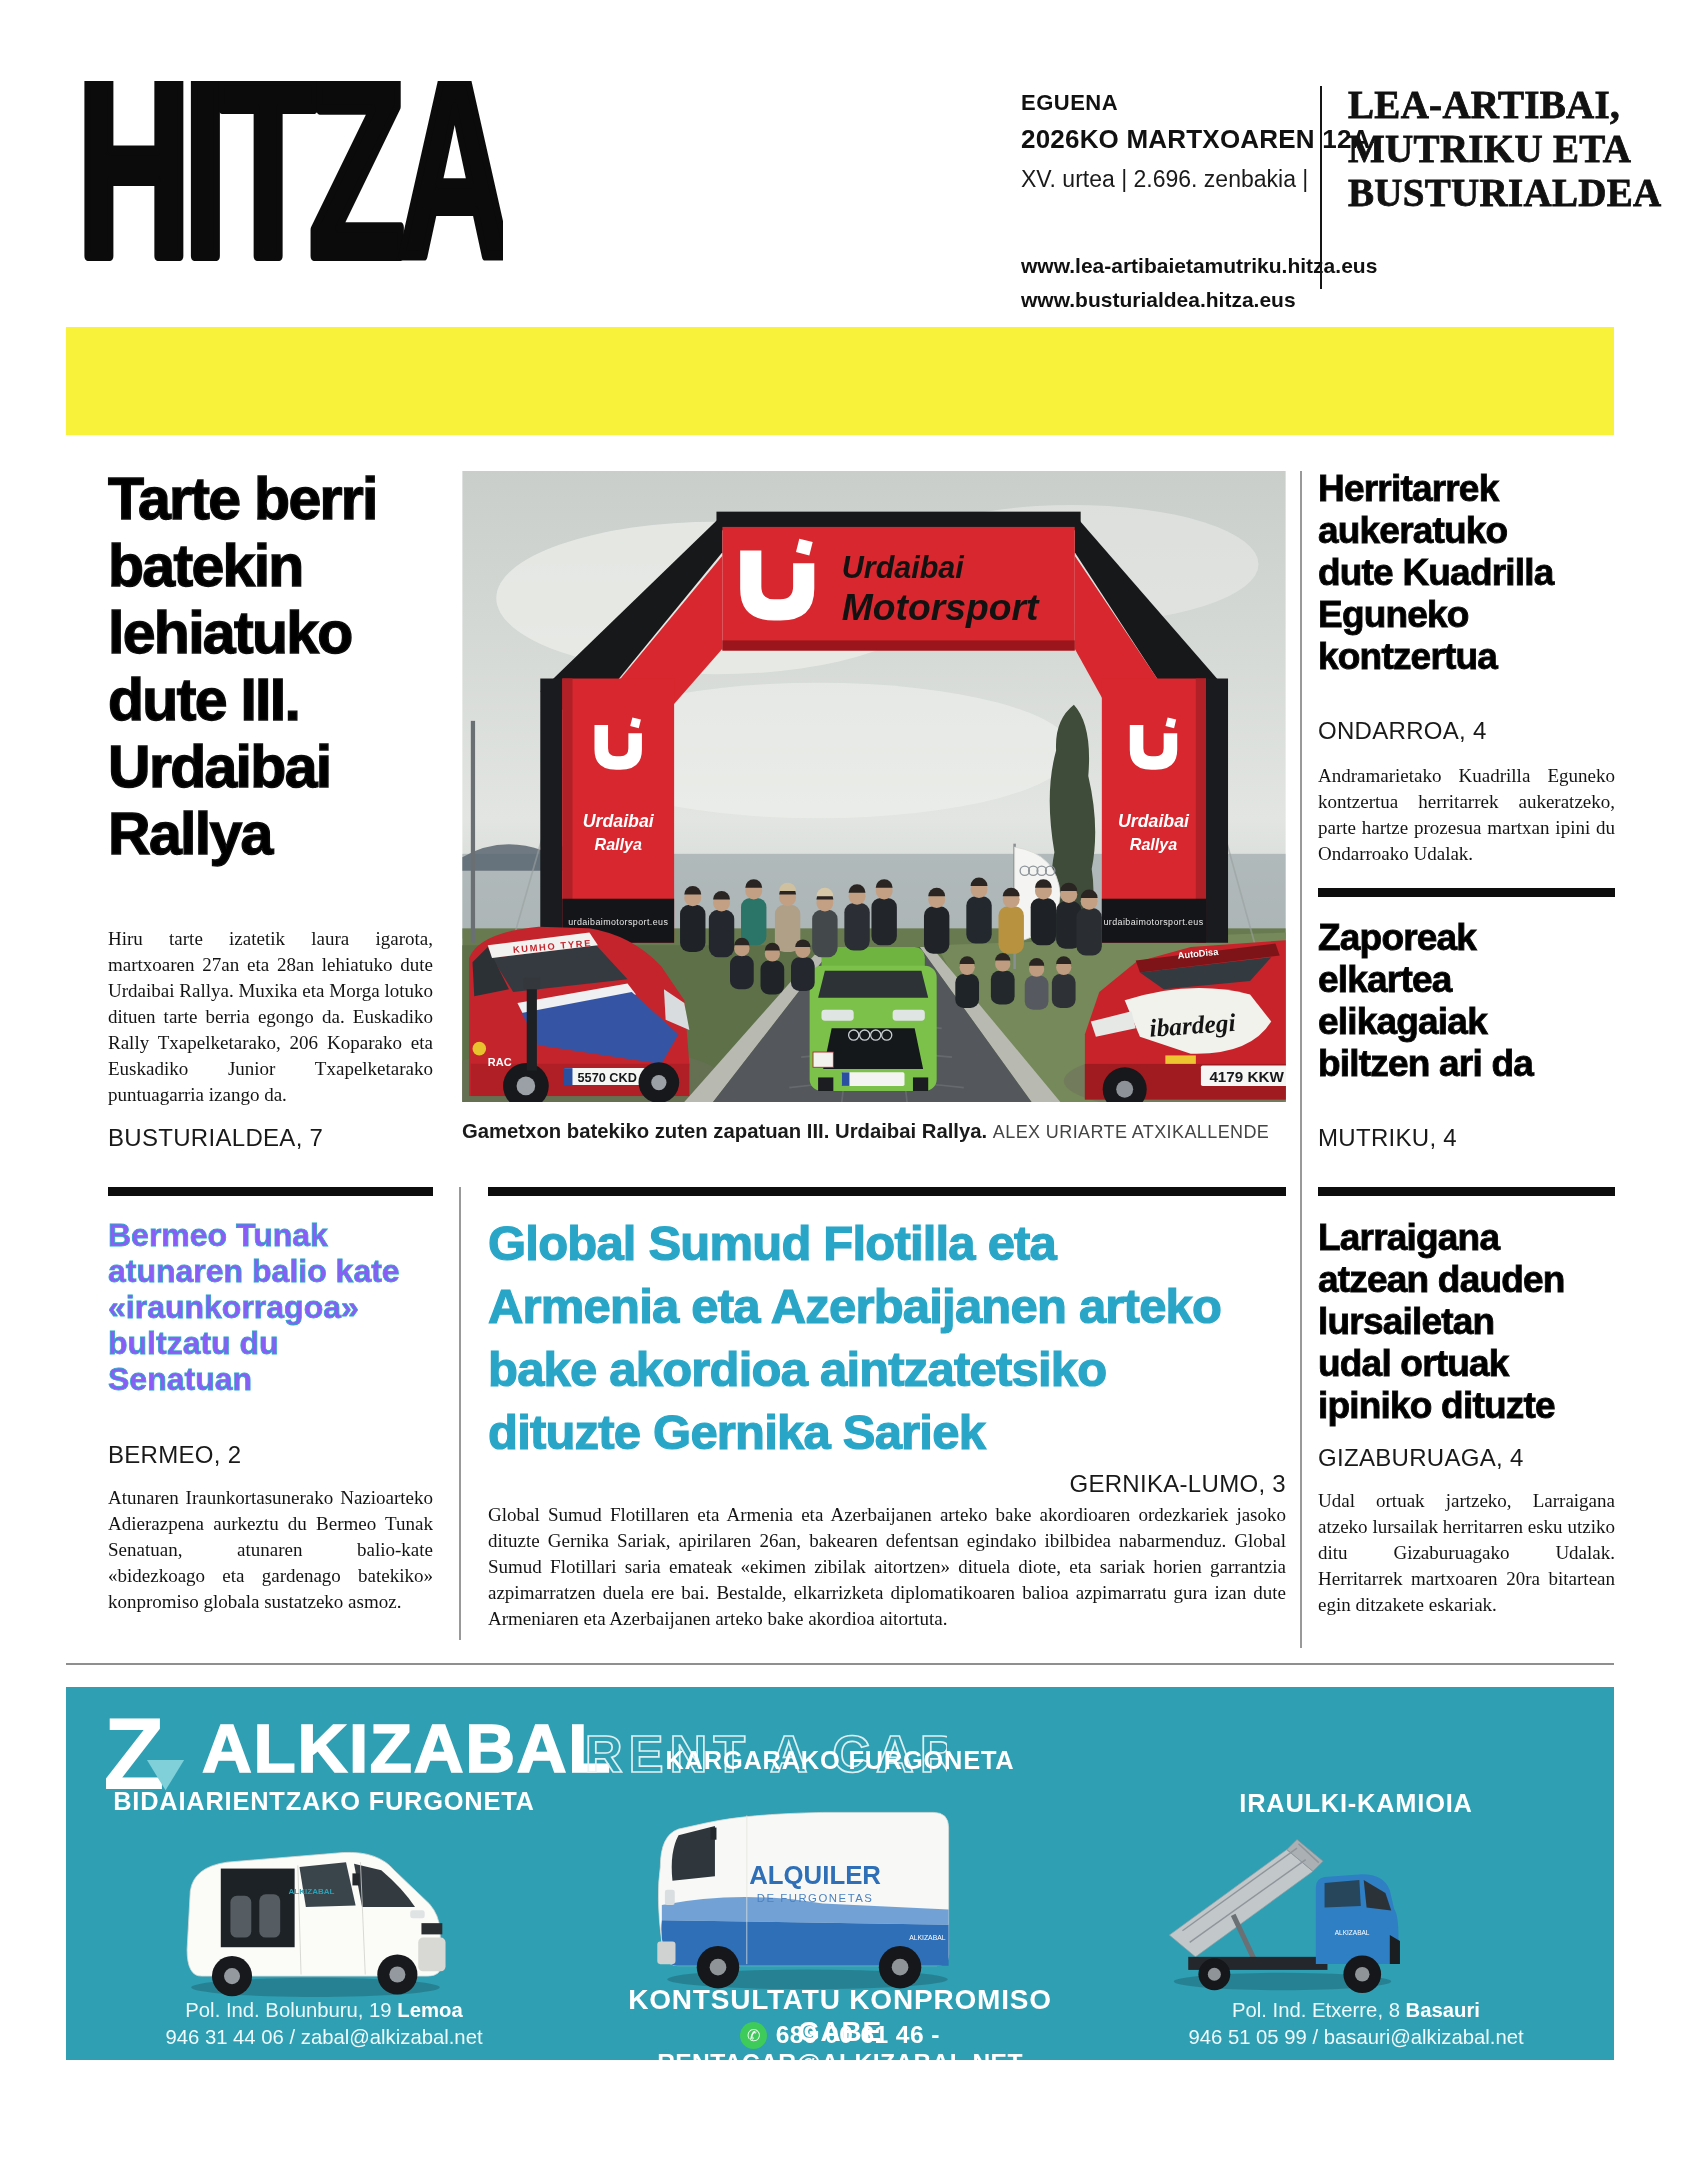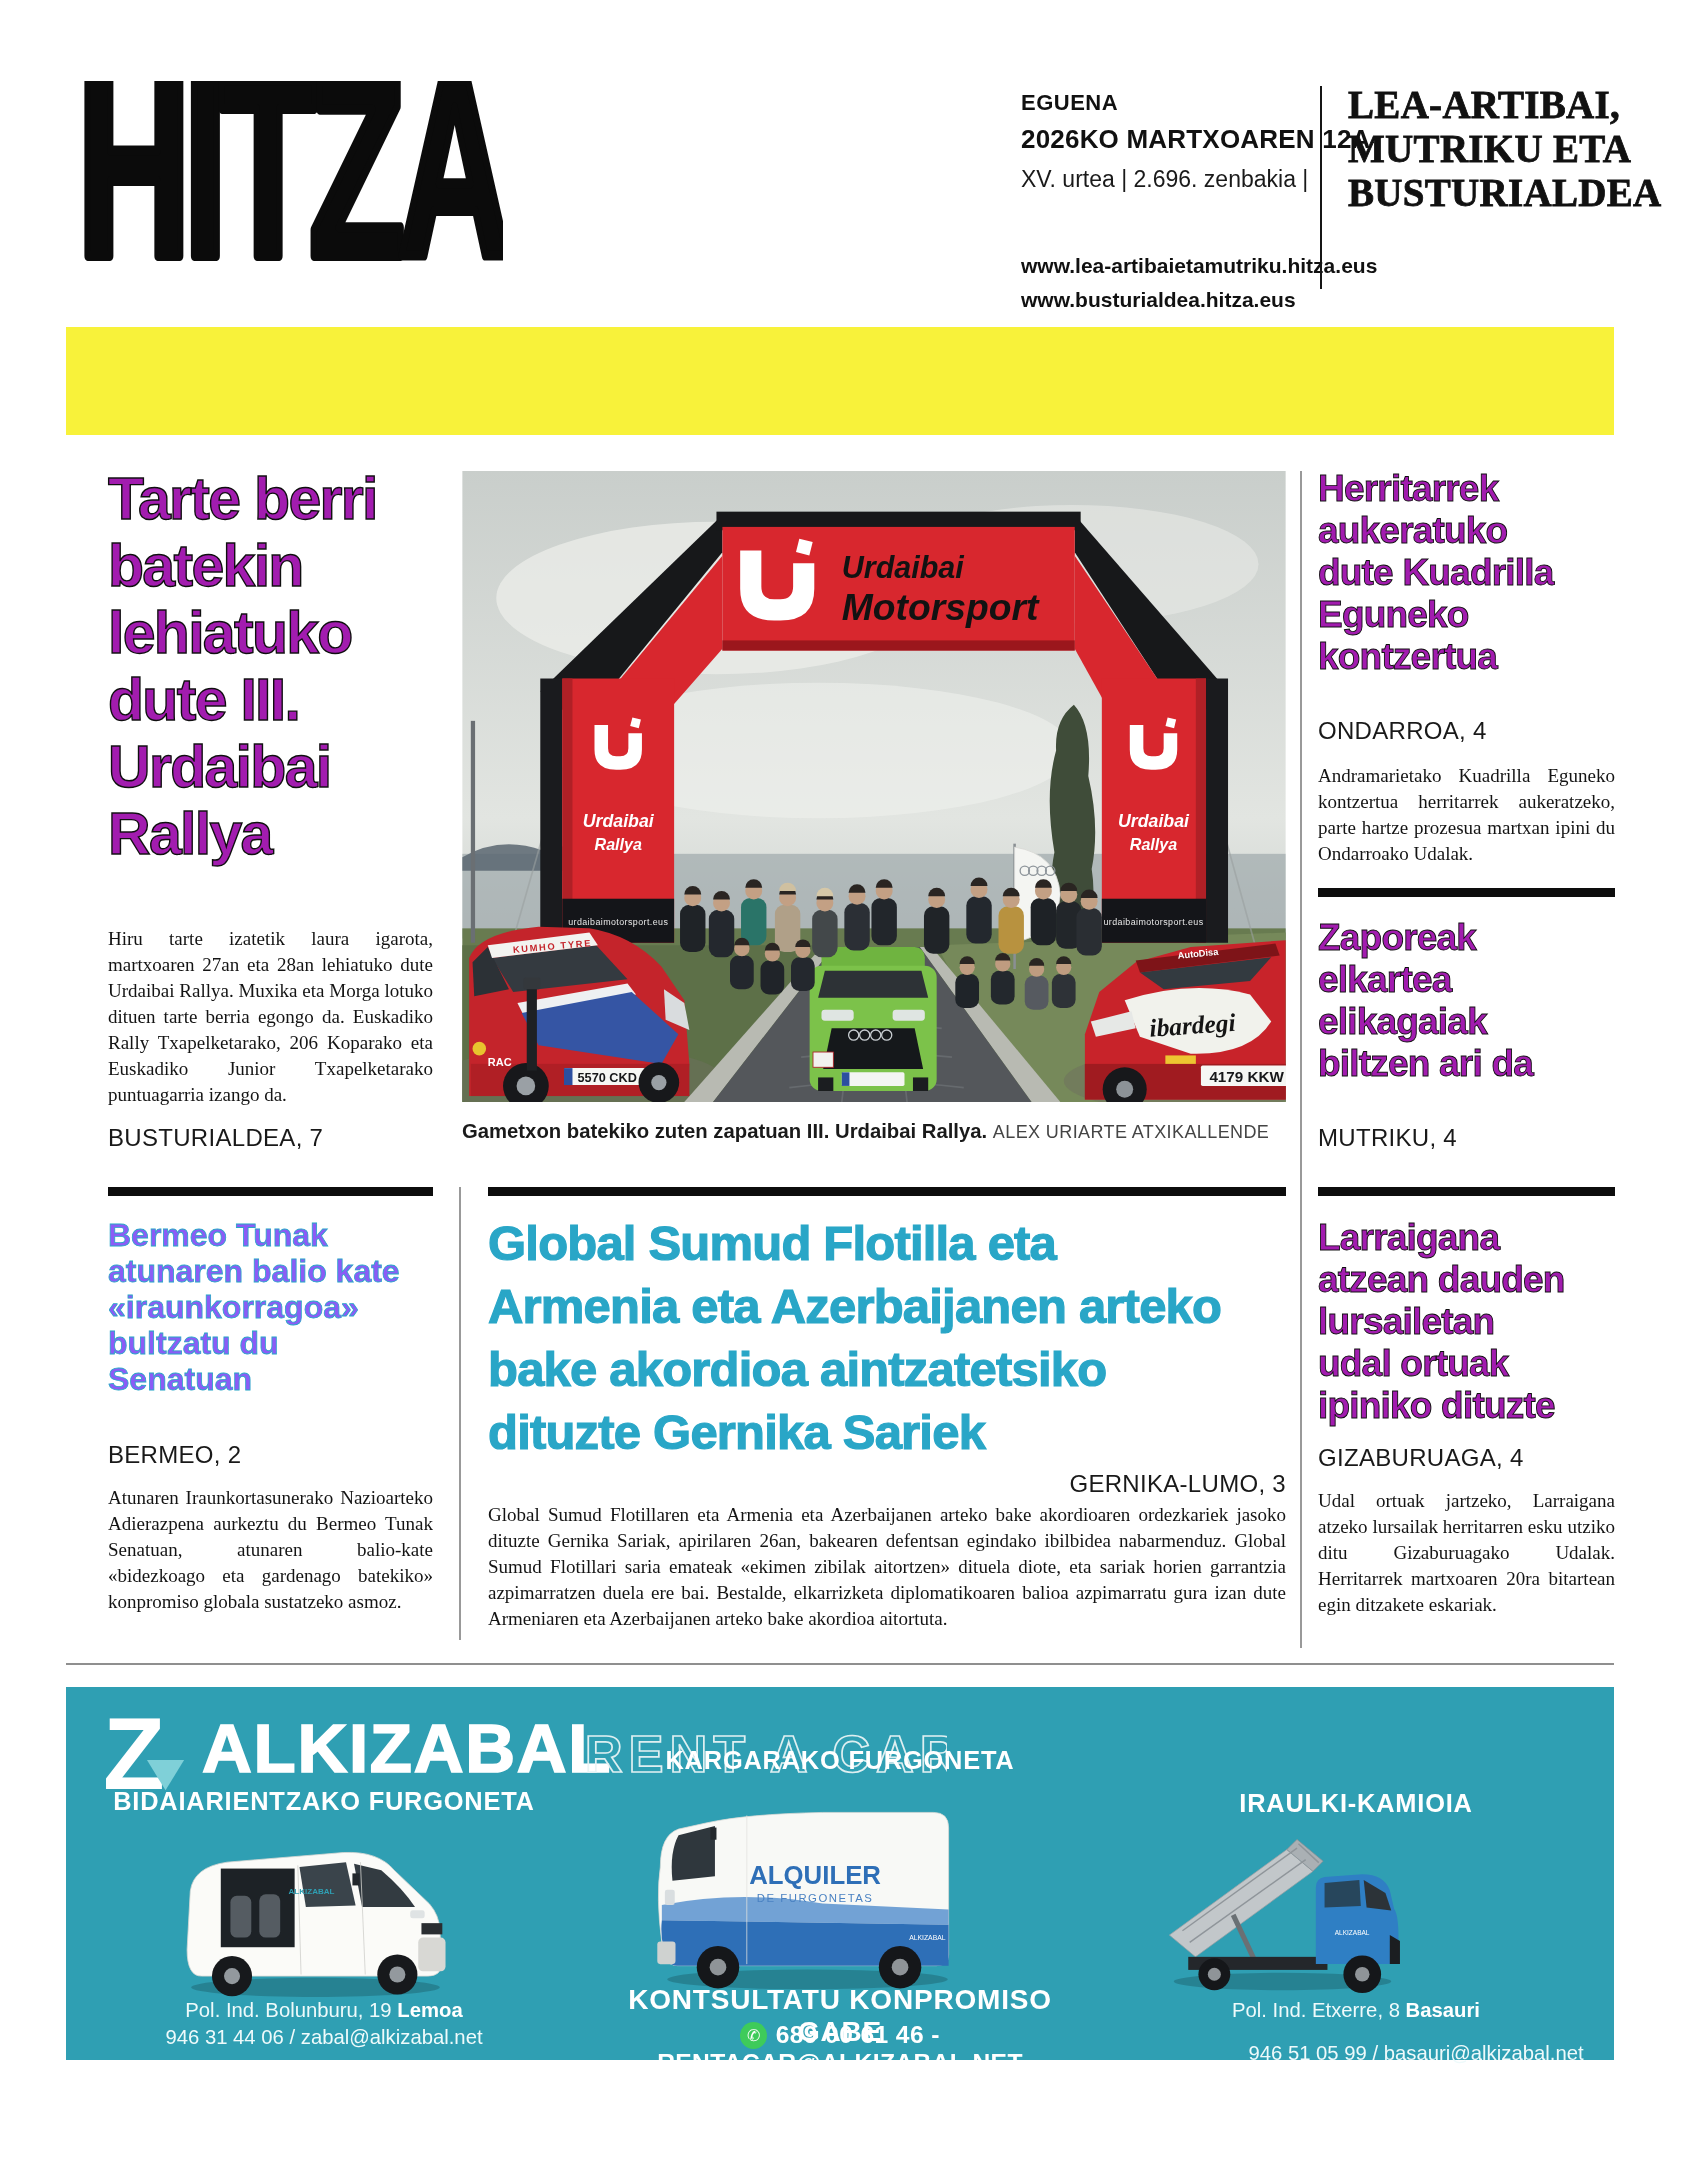--- a/index.html
+++ b/index.html
@@ -9,21 +9,21 @@
   
   .m-day{font-size:22px;font-weight:700;letter-spacing:0.5px;}
   .m-date{font-size:26px;font-weight:700;letter-spacing:0.2px;}
   .m-edition{font-size:23px;color:#1a1a1a;}
   .m-url{font-size:21px;font-weight:700;}
   .m-divider{width:1.7px;background:#151515;}
   .m-region{font-family:"Liberation Serif",serif;font-size:39px;font-weight:700;line-height:1.13;
             letter-spacing:0.3px;white-space:pre-line;-webkit-text-stroke:0.8px #111;}
   .yellow-banner{background:#f8f23a;}
   
-  .hl{font-weight:700;color:#a21caf;white-space:pre-line;}
+  .hl{font-weight:700;color:#000000;white-space:pre-line;}
   .hl-xl{font-size:59px;line-height:67px;letter-spacing:-1.7px;-webkit-text-stroke:1.4px #0f0f0f;}
   .hl-md{font-size:37px;line-height:42px;letter-spacing:-0.8px;-webkit-text-stroke:0.9px #0f0f0f;}
   .hl-teal-sm{font-size:32px;line-height:36px;color:#8b5cf6;-webkit-text-stroke:0.8px #29a6c7;}
   .hl-teal-lg{font-size:49px;line-height:63px;color:#29a6c7;letter-spacing:-0.8px;-webkit-text-stroke:1.2px #29a6c7;}
   .body-text{font-family:"Liberation Serif",serif;font-size:19px;line-height:26px;
              text-align:justify;color:#141414;}
   .kicker{font-size:24px;letter-spacing:0.3px;color:#191919;}
   .bar{background:#0d0d0d;height:9.3px;}
   .vrule{width:1.7px;background:#999;}
   .hrule{height:1.7px;background:#8f8f8f;}
@@ -392,17 +392,17 @@
     <div class="abs ad-addr" style="left:0px;top:339px;">946 31 44 06 / zabal@alkizabal.net</div>
 
     <div class="abs ad-cta" style="left:516px;top:297px;">KONTSULTATU KONPROMISO GABE</div>
     <div class="abs ad-phone-row" style="left:516px;top:334px;">
       <span class="wa">✆</span><span class="ad-phone">689 00 61 46 - RENTACAR@ALKIZABAL.NET</span>
     </div>
 
     <div class="abs ad-addr" style="left:1032px;top:312px;">
       <span>Pol. Ind. Etxerre, 8 </span><b>Basauri</b>
     </div>
-    <div class="abs ad-addr" style="left:1092px;top:339px;margin-top:16px;">946 51 05 99 / basauri@alkizabal.net</div>
+    <div class="abs ad-addr" style="left:1032px;top:339px;">946 51 05 99 / basauri@alkizabal.net</div>
   </div>
 
 </div>
 
 
 </body></html>

